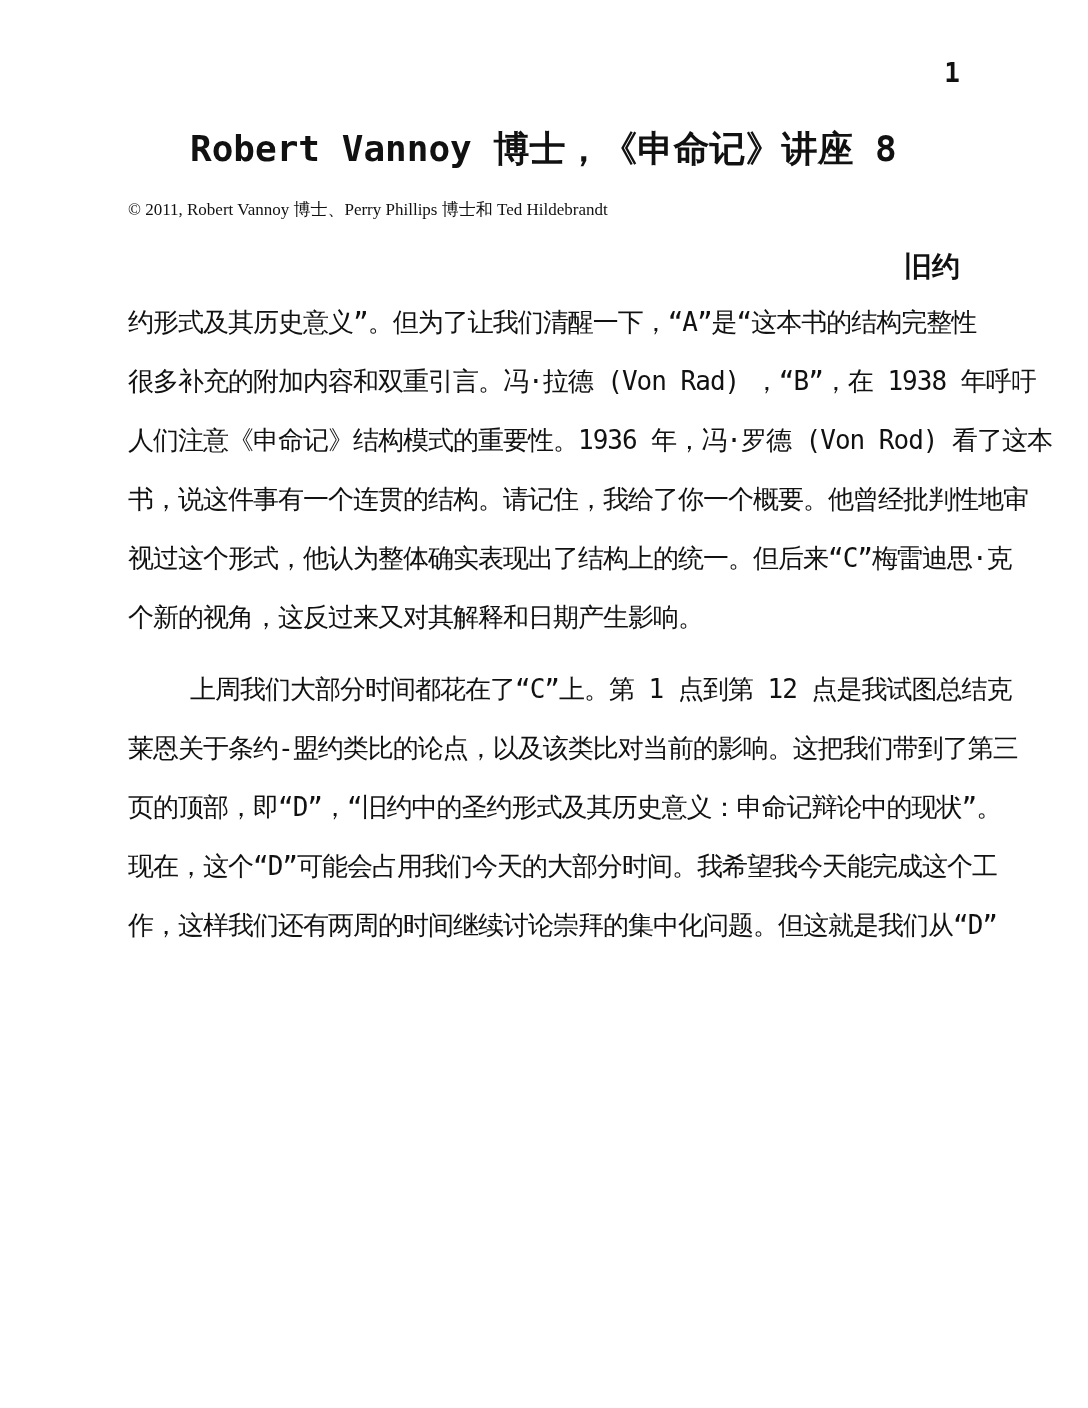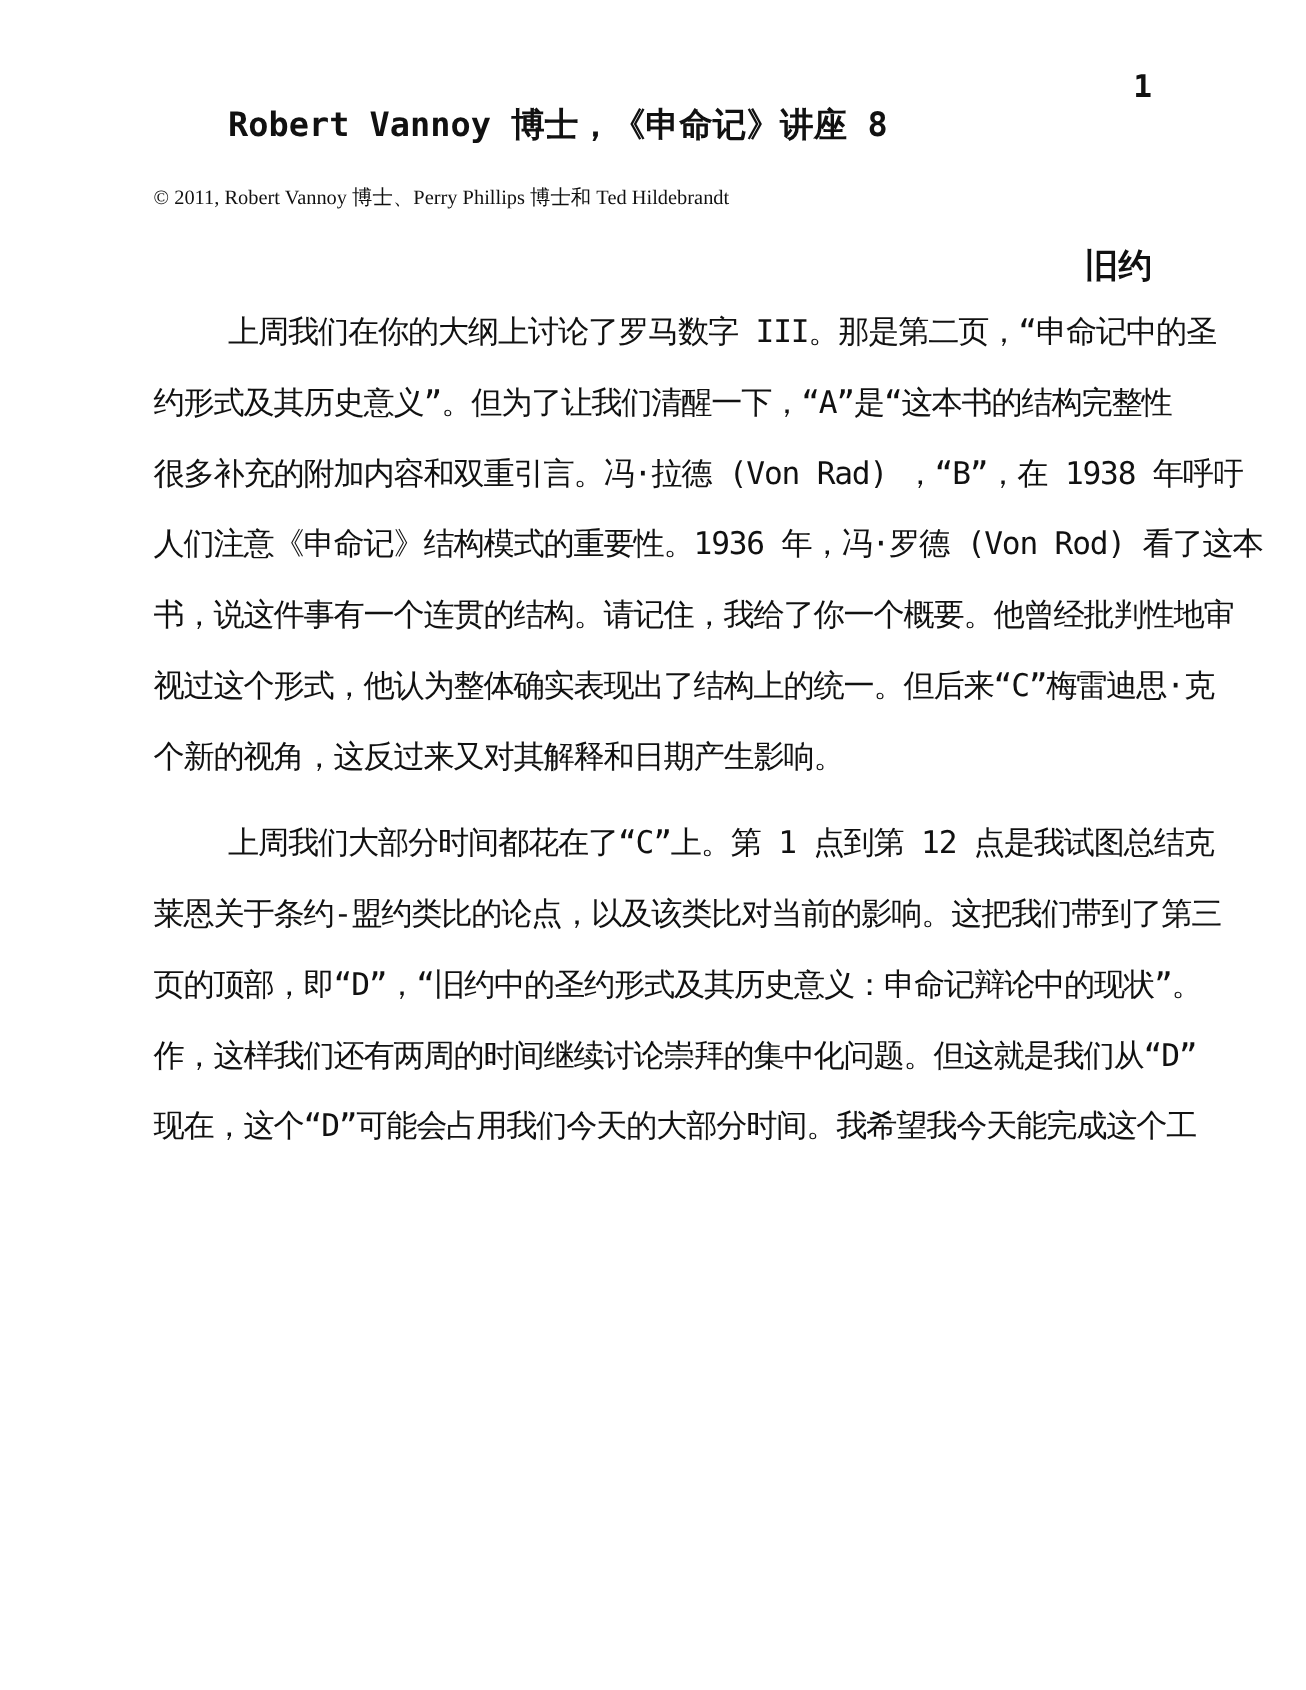--- a/index.html
+++ b/index.html
@@ -19,22 +19,23 @@
     padding: 58px 128px 0 128px;
   }
   .pageno {
     text-align: right;
     font-size: 26px;
     font-weight: bold;
     line-height: 30px;
     letter-spacing: 0;
   }
   .doc-title {
+    margin-top: 45px;
     padding-left: 62px;
-    font-size: 28px;
+    font-size: 36px;
     font-weight: bold;
     line-height: 32px;
     white-space: nowrap;
   }
   .copyright {
     margin-top: 31px;
     font-size: 17px;
     line-height: 28px;
     white-space: nowrap;
     font-family: Liberation Serif, serif;
@@ -75,29 +76,28 @@
 </head>
 <body>
 
 <div class="page">
   <div class="pageno">1</div>
   <div class="doc-title">Robert Vannoy 博士，《申命记》讲座 8</div>
   <div class="copyright">© 2011, Robert Vannoy 博士、Perry Phillips 博士和 Ted Hildebrandt</div>
   <div class="series-label">旧约</div>
   <div class="paras">
       <div class="para">
-        <div class="line indent">上周我们在你的大纲上讨论了罗马数字 III。那是第二页，“申命记中的圣</div>
         <div class="line">约形式及其历史意义”。但为了让我们清醒一下，“A”是“这本书的结构完整性</div>
         <div class="line">很多补充的附加内容和双重引言。冯·拉德 (Von Rad) ，“B”，在 1938 年呼吁</div>
         <div class="line">人们注意《申命记》结构模式的重要性。1936 年，冯·罗德 (Von Rod) 看了这本</div>
         <div class="line">书，说这件事有一个连贯的结构。请记住，我给了你一个概要。他曾经批判性地审</div>
         <div class="line">视过这个形式，他认为整体确实表现出了结构上的统一。但后来“C”梅雷迪思·克</div>
         <div class="line">个新的视角，这反过来又对其解释和日期产生影响。</div>
       </div>
       <div class="para">
         <div class="line indent">上周我们大部分时间都花在了“C”上。第 1 点到第 12 点是我试图总结克</div>
         <div class="line">莱恩关于条约-盟约类比的论点，以及该类比对当前的影响。这把我们带到了第三</div>
         <div class="line">页的顶部，即“D”，“旧约中的圣约形式及其历史意义：申命记辩论中的现状”。</div>
+        <div class="line">现在，这个“D”可能会占用我们今天的大部分时间。我希望我今天能完成这个工</div>
         <div class="line">作，这样我们还有两周的时间继续讨论崇拜的集中化问题。但这就是我们从“D”</div>
-        <div class="line">现在，这个“D”可能会占用我们今天的大部分时间。我希望我今天能完成这个工</div>
       </div>
     </div>
 </div>
 
 </body></html>

